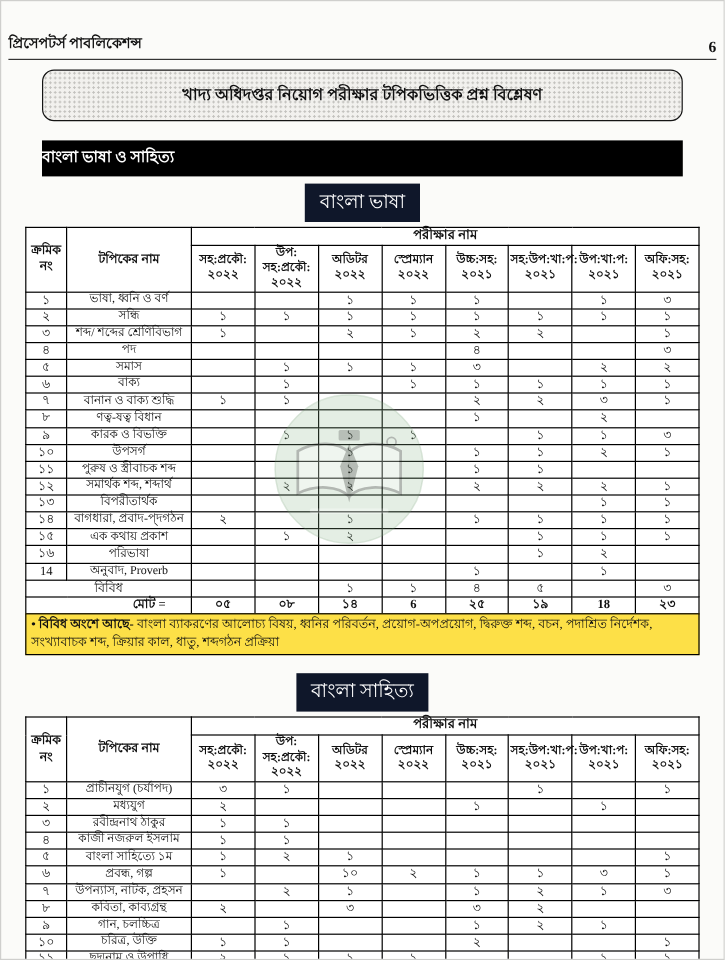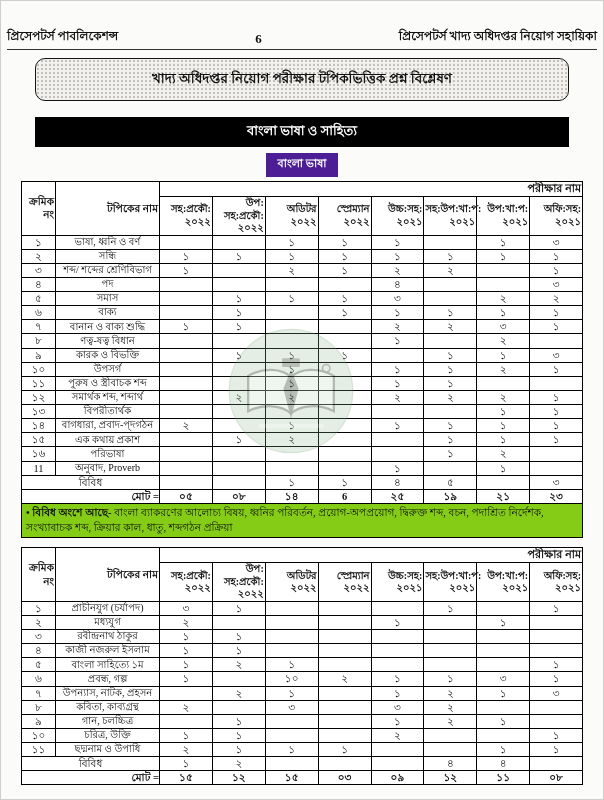--- a/index.html
+++ b/index.html
@@ -31,76 +31,75 @@
     padding:9px 6px; text-align:center;
     font-weight:bold; font-size:13.5px;
     background-color:#f2f1ee;
     background-image:radial-gradient(#c2c1bd 0.9px, transparent 0.9px);
     background-size:4px 4px;
   }
   
   .banner {
     margin:9px auto 0; width:534px;
     background:#000; color:#fff;
-    text-align:center; font-weight:bold; font-size:13px;
+    font-weight:bold; font-size:13px;
     padding:4px 0 5px;
   }
   .table-label {
     display:block; width:-moz-fit-content; width:fit-content;
     margin:6px auto 4px;
-    background:#4c1d95; color:#fff;
-    font-weight:bold; font-size:11px;
+    background:#0f172a; color:#fff;
+    font-weight:normal; font-size:16px;
     padding:2px 12px 3px;
   }
   table {
     width:562px; margin:0 auto;
     border-collapse:collapse; table-layout:fixed;
     font-size:10.5px; background:#fff;
   }
   th, td {
     border:1px solid #000;
     text-align:center; vertical-align:middle;
     padding:0 1px; line-height:1.25;
   }
-  thead th { font-weight:bold;text-align:right; }
+  thead th { font-weight:bold; }
   th.exam-group { height:15px; font-size:11px; }
   th.exam-col { height:30px; font-size:10px; }
   th.exam-col .yr { font-weight:bold; }
   col.c-serial { width:34px; }
   col.c-topic  { width:104px; }
   tbody td { height:13.8px; }
   td.t-topic { font-size:10px; }
   tr.misc-row td.m-label { }
   tr.total-row td { font-weight:bold; }
-  tr.total-row td.m-label { text-align:right; padding-right:0; }
+  tr.total-row td.m-label { text-align:right; padding-right:21px; }
   .note {
     width:562px; margin:-1px auto 0;
     border:1px solid #000;
     font-size:10.5px; line-height:1.4;
-    padding:2px 4px; background:#84cc16;
+    padding:2px 4px; background:#fde047;
     text-align:left;
   }
   .note .prefix { font-weight:bold; }
   .gap { height:9px; }
   
   .watermark {
     position:absolute; left:227px; top:327px;
     width:126px; height:126px;
     opacity:0.42; pointer-events:none; z-index:5;
   }
 </style>
 </head>
 <body>
 
 <div class="page">
 
   <div class="runhead">
     <span>প্রিসেপটর্স পাবলিকেশন্স</span>
     <span class="pagenum">6</span>
-    <span>প্রিসেপটর্স খাদ্য অধিদপ্তর নিয়োগ সহায়িকা</span>
   </div>
 
   <div class="title-box">
     <span>খাদ্য অধিদপ্তর নিয়োগ পরীক্ষার টপিকভিত্তিক প্রশ্ন বিশ্লেষণ</span>
   </div>
 
   <div class="banner">বাংলা ভাষা ও সাহিত্য</div>
 
   <div id="tables-host">
       <span class="table-label">বাংলা ভাষা</span>
@@ -345,21 +344,21 @@
             <td class="t-val"></td>
             <td class="t-val"></td>
             <td class="t-val"></td>
             <td class="t-val"></td>
             <td class="t-val"></td>
             <td class="t-val">১</td>
             <td class="t-val">২</td>
             <td class="t-val"></td>
           </tr>
           <tr>
-            <td class="t-serial">11</td>
+            <td class="t-serial">14</td>
             <td class="t-topic">অনুবাদ, Proverb</td>
             <td class="t-val"></td>
             <td class="t-val"></td>
             <td class="t-val"></td>
             <td class="t-val"></td>
             <td class="t-val">১</td>
             <td class="t-val"></td>
             <td class="t-val">১</td>
             <td class="t-val"></td>
           </tr>
@@ -375,27 +374,28 @@
             <td class="t-val">৩</td>
           </tr>
           <tr class="total-row">
             <td class="m-label" colspan="2">মোট =</td>
             <td class="t-val">০৫</td>
             <td class="t-val">০৮</td>
             <td class="t-val">১৪</td>
             <td class="t-val">6</td>
             <td class="t-val">২৫</td>
             <td class="t-val">১৯</td>
-            <td class="t-val">২১</td>
+            <td class="t-val">18</td>
             <td class="t-val">২৩</td>
           </tr>
         </tbody>
       </table>
       <div class="note"><span class="prefix">• বিবিধ অংশে আছে-</span><span> বাংলা ব্যাকরণের আলোচ্য বিষয়, ধ্বনির পরিবর্তন, প্রয়োগ-অপপ্রয়োগ, দ্বিরুক্ত শব্দ, বচন, পদাশ্রিত নির্দেশক, সংখ্যাবাচক শব্দ, ক্রিয়ার কাল, ধাতু, শব্দগঠন প্রক্রিয়া</span></div>
       <div class="gap"></div>
+      <span class="table-label">বাংলা সাহিত্য</span>
       <table>
         <colgroup>
           <col class="c-serial">
           <col class="c-topic">
           <col>
           <col>
           <col>
           <col>
           <col>
           <col>

